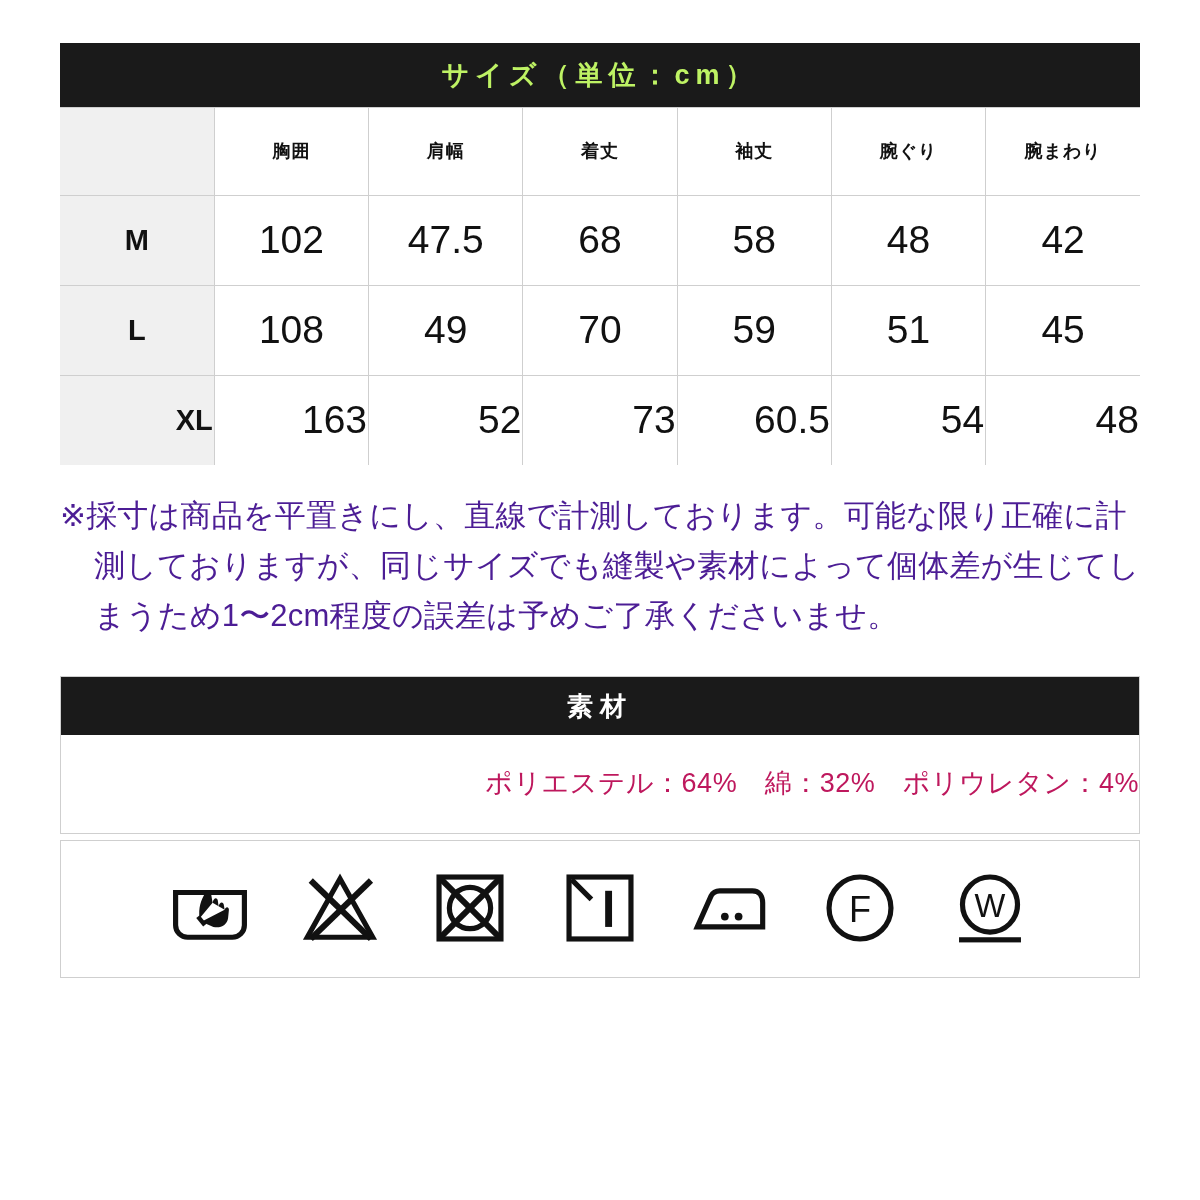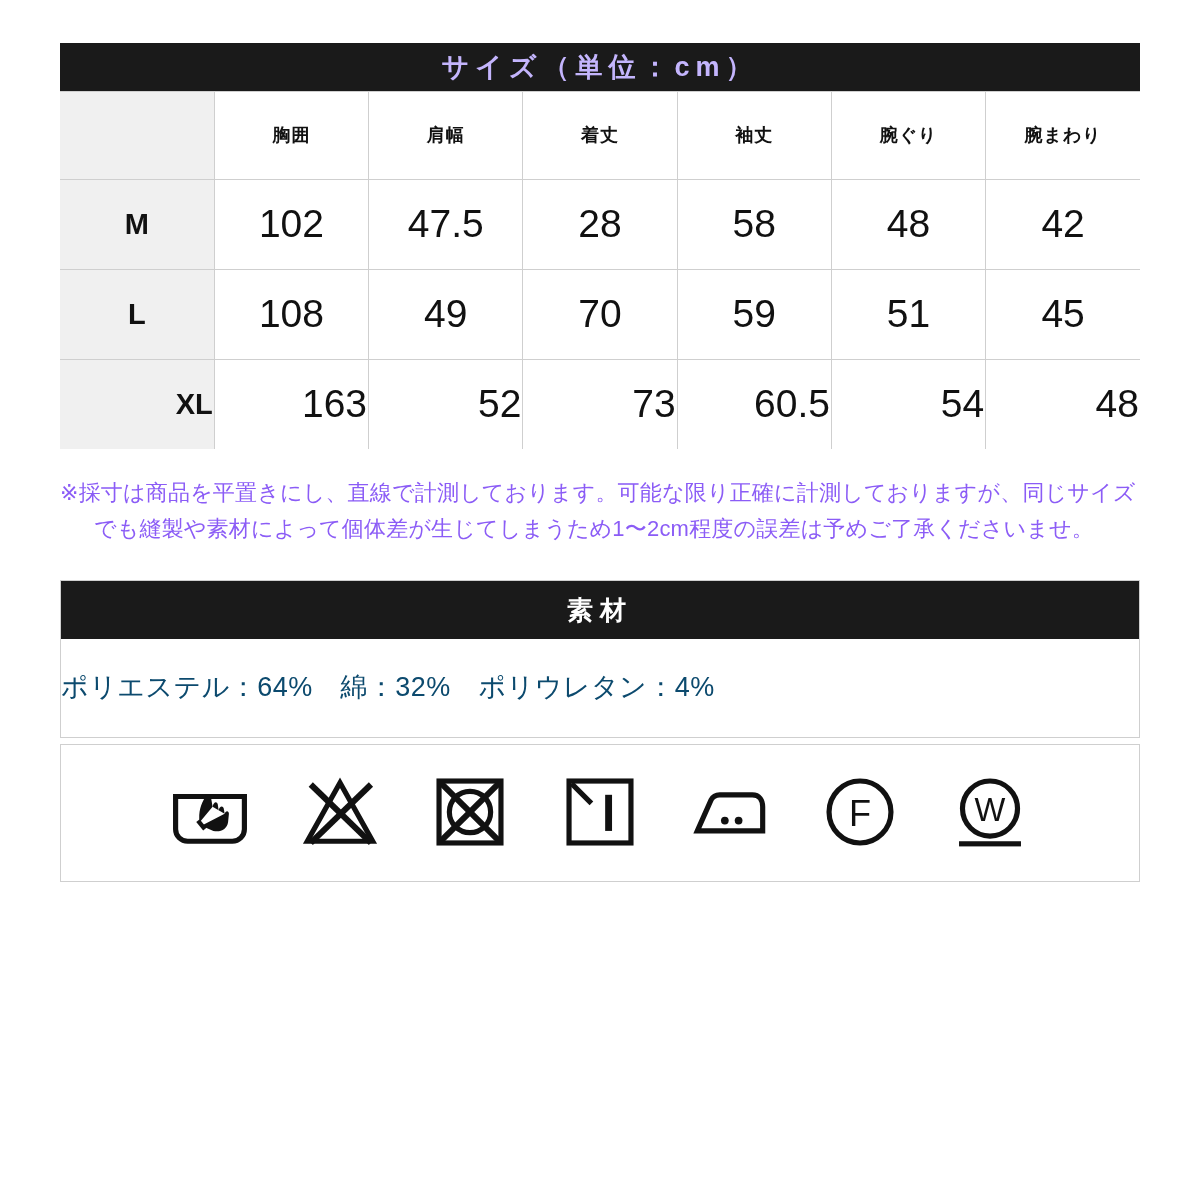--- a/index.html
+++ b/index.html
@@ -21,26 +21,26 @@
 
   
   .size-table {
     margin-top: 43px;
     width: 1080px;
     border-collapse: collapse;
     table-layout: fixed;
   }
   .size-table .title-bar {
     background: #1a1a1a;
-    color: #c4b5fd;
+    color: #bef264;
     font-size: 27px;
     font-weight: bold;
     letter-spacing: 6px;
     text-align: center;
-    height: 48px;
+    height: 64px;
     padding: 0;
     border: none;
   }
   .size-table th, .size-table td {
     border: 1px solid #cfcfcf;
     text-align: center;
     font-size: 27px;
     color: #111111;
   }
   .size-table thead.head-row th {
@@ -68,23 +68,23 @@
   }
   .size-table tbody td.lastcol { border-right: none; }
   .size-table tbody tr:last-child td { border-bottom: none; text-align: right; }
 
   
   .notes {
     width: 1080px;
     margin-top: 26px;
   }
   .note {
-    font-size: 22px;
+    font-size: 31px;
     line-height: 1.62;
-    color: #8b5cf6;
+    color: #4c1d95;
     margin: 0 0 34px 0;
     padding-left: 34px;
     text-indent: -34px;
     letter-spacing: 0.2px;
   }
 
   
   .section {
     width: 1080px;
     border: 1px solid #cfcfcf;
@@ -94,23 +94,23 @@
     background: #1a1a1a;
     color: #ffffff;
     text-align: center;
     font-size: 26px;
     font-weight: bold;
     letter-spacing: 7px;
     height: 58px;
     line-height: 58px;
   }
   .section-body {
-    text-align: left;
+    text-align: right;
     font-size: 27px;
-    color: #0c4a6e;
+    color: #be185d;
     padding: 30px 0 32px 0;
     letter-spacing: 0.5px;
   }
 
   
   .care-body {
     display: flex;
     align-items: center;
     justify-content: center;
     gap: 44px;
@@ -143,21 +143,21 @@
         <th style="width:163px">袖丈</th>
         <th style="width:158px">腕ぐり</th>
         <th class="lastcol" style="width:150px">腕まわり</th>
       </tr>
     </thead>
     <tbody>
       <tr>
         <td class="rowlabel">M</td>
         <td>102</td>
         <td>47.5</td>
-        <td>28</td>
+        <td>68</td>
         <td>58</td>
         <td>48</td>
         <td class="lastcol">42</td>
       </tr>
       <tr>
         <td class="rowlabel">L</td>
         <td>108</td>
         <td>49</td>
         <td>70</td>
         <td>59</td>

